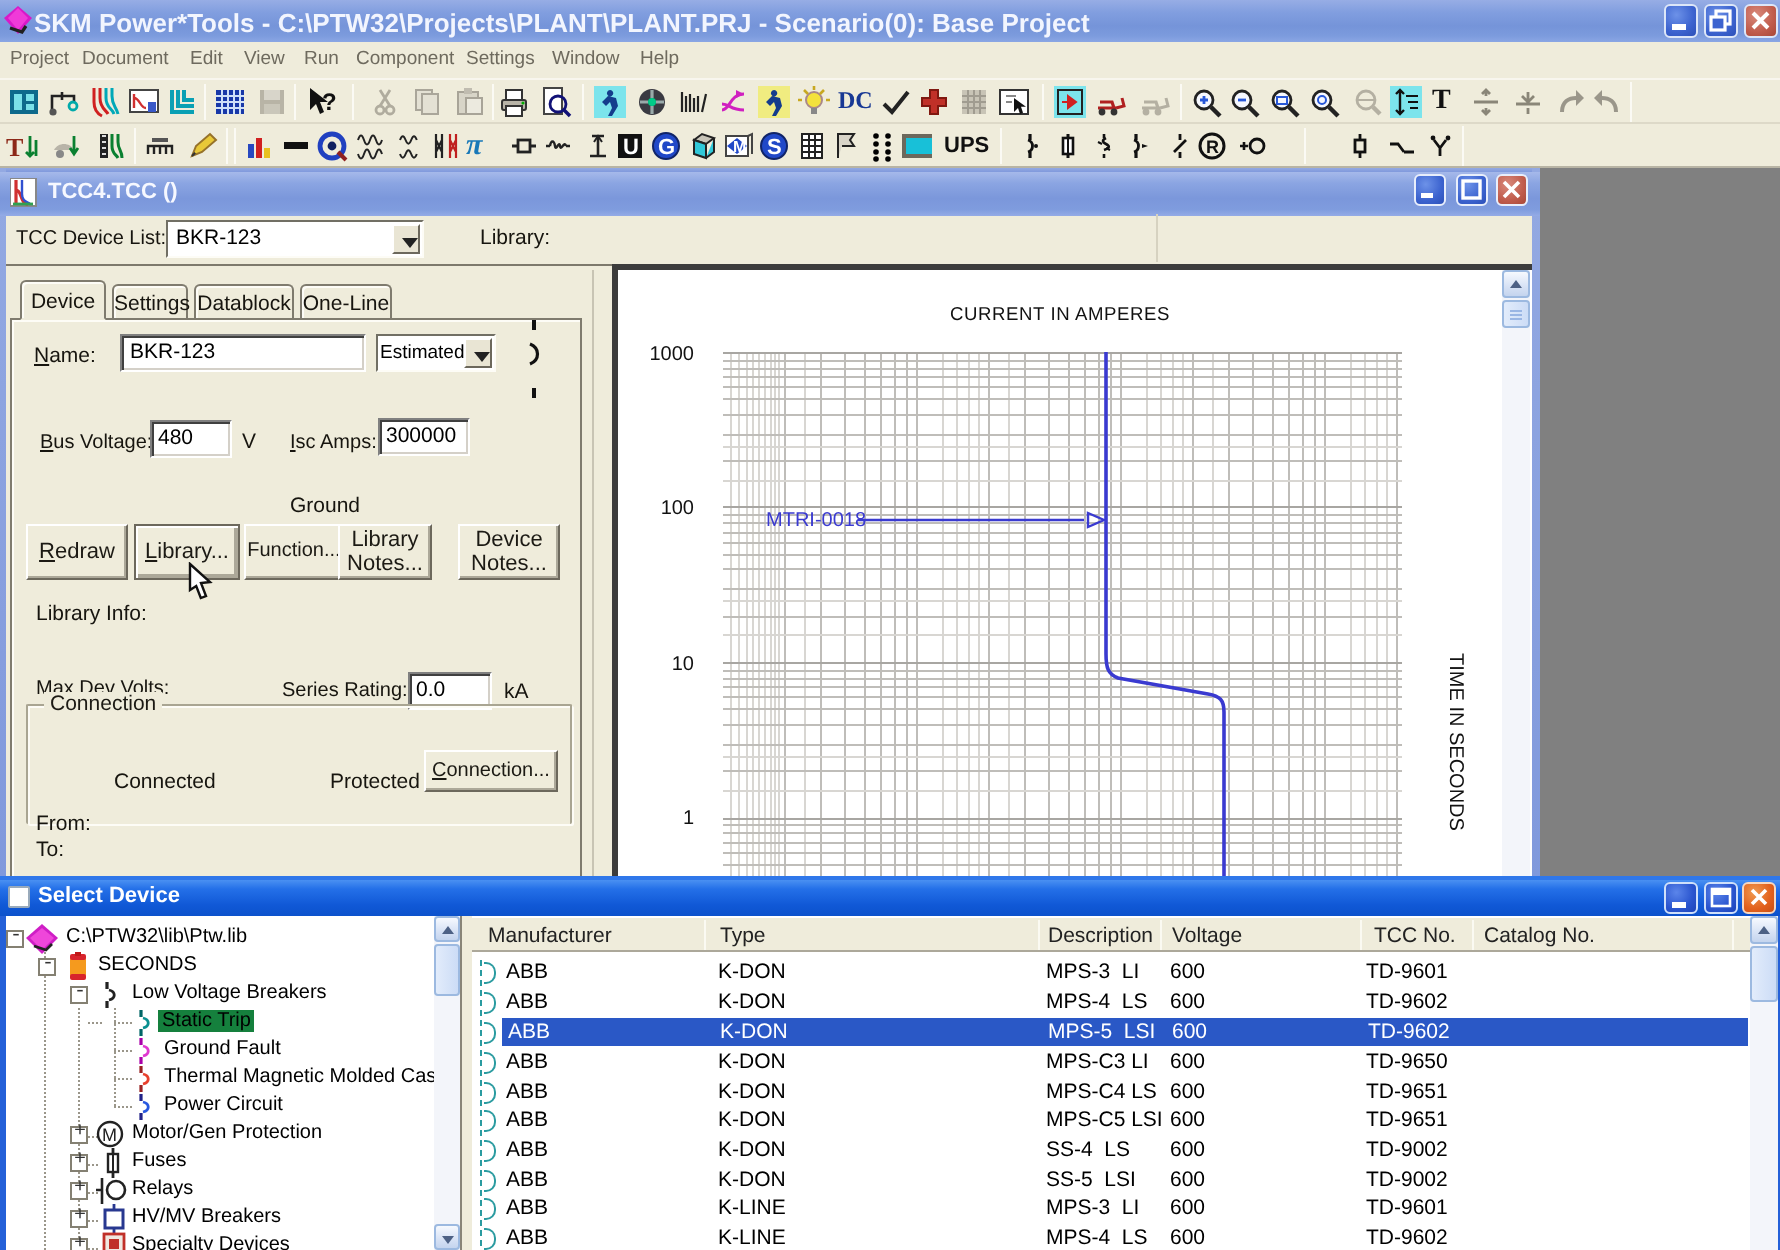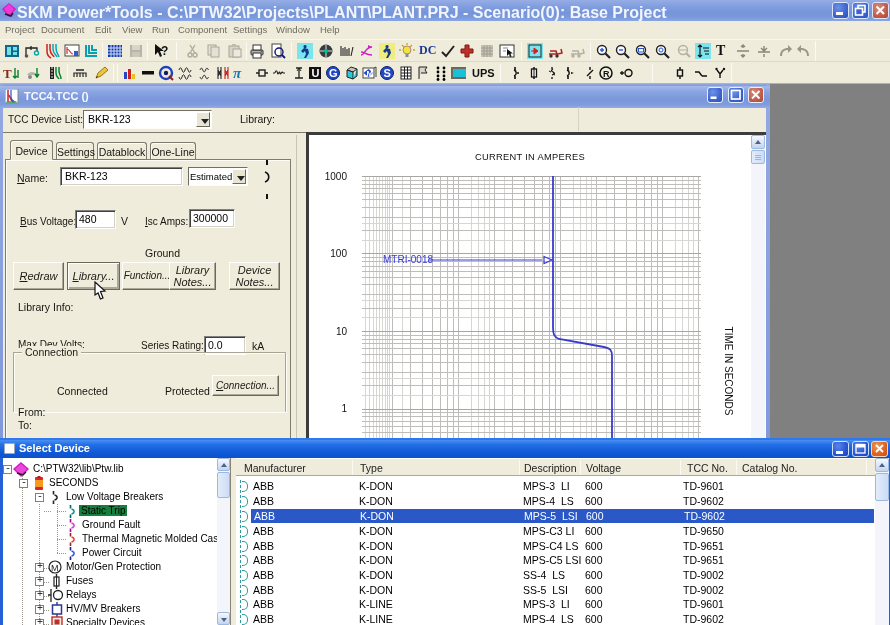--- a/index.html
+++ b/index.html
@@ -1,36 +1,36 @@
 <!DOCTYPE html>
 <html><head><meta charset="utf-8">
 <style>
 *{margin:0;padding:0;box-sizing:border-box;}
 html,body{width:890px;height:625px;overflow:hidden;}
 body{font-family:"Liberation Sans",sans-serif;font-size:10.5px;background:#808080;}
 .screen{position:absolute;top:0;left:0;width:890px;height:625px;overflow:hidden;}
 .abs{position:absolute;}
 
 .titlebar{left:0;top:0;width:890px;height:21px;background:linear-gradient(to bottom,#97ade5 0%,#819edf 30%,#7594d9 62%,#7c9bdd 85%,#8aa6e4 100%);}
-.titletxt{left:17px;top:4px;color:#f2f5fe;font-size:16px;font-weight:bold;}
+.titletxt{left:17px;top:4px;color:#f2f5fe;font-size:13px;font-weight:bold;}
 .capbtn{width:17px;height:17px;top:2px;border-radius:3px;border:1px solid #dce6f8;color:#fff;}
 .btnblue{background:radial-gradient(circle at 35% 30%,#6d92e8,#3c63cf 60%,#2c50b8);}
 .btnred{background:radial-gradient(circle at 35% 30%,#d98a7c,#c05c4c 60%,#a84838);}
 
 .menubar{left:0;top:21px;width:890px;height:18px;background:#efecdb;}
 .menu{top:24px;color:#6e6a5e;font-size:9.5px;}
 
 .tb1{left:0;top:39px;width:890px;height:22px;background:#efecdb;border-top:1px solid #f8f6ee;}
 .tb2{left:0;top:61px;width:890px;height:23px;background:#efecdb;border-top:1px solid #ddd9c8;border-bottom:1px solid #b8b4a4;}
 .ic{position:absolute;width:16px;height:16px;top:3px;}
 .tsep{position:absolute;top:2px;width:1px;height:18px;background:#c9c5b4;border-right:1px solid #fbfaf4;}
 .tbend{position:absolute;top:1px;width:1px;height:20px;background:#c9c5b4;border-right:1px solid #fbfaf4;}
 
 .sunken{background:#fff;border:1px solid;border-color:#808080 #fff #fff #808080;box-shadow:inset 1px 1px 0 #404040, inset -1px -1px 0 #d4d0c8;}
-.raised{background:#efecdb;border:1px solid;border-color:#fff #6c685c #6c685c #fff;box-shadow:inset -1px -1px 0 #aca899;font-style:italic;}
+.raised{background:#efecdb;border:1px solid;border-color:#fff #6c685c #6c685c #fff;box-shadow:inset -1px -1px 0 #aca899;}
 .btn{font-size:11px;color:#1c1a14;text-align:center;}
 .gbox{border:1px solid #a9a592;border-radius:1px;box-shadow:inset 1px 1px 0 #fdfcf6,1px 1px 0 #fdfcf6;}
 .glabel{position:absolute;top:-7px;background:#efecdb;padding:0 3px;color:#1c1a14;}
 .lbl{color:#17150f;}
 u{text-decoration:underline;}
 
 .tccwin{left:0;top:84px;width:770px;height:358px;background:#efecdb;}
 .tcctitle{left:0;top:2px;width:770px;height:22px;background:linear-gradient(to bottom,#a6b9ea 0%,#8ba5e2 25%,#7b97db 60%,#7f9cde 85%,#94abe6 100%);}
 .tccborder{background:linear-gradient(to bottom,#93a9e2,#8099dc);}
 .smallbtn{width:16px;height:16px;top:3px;border-radius:3px;border:1px solid #e8eefb;}

